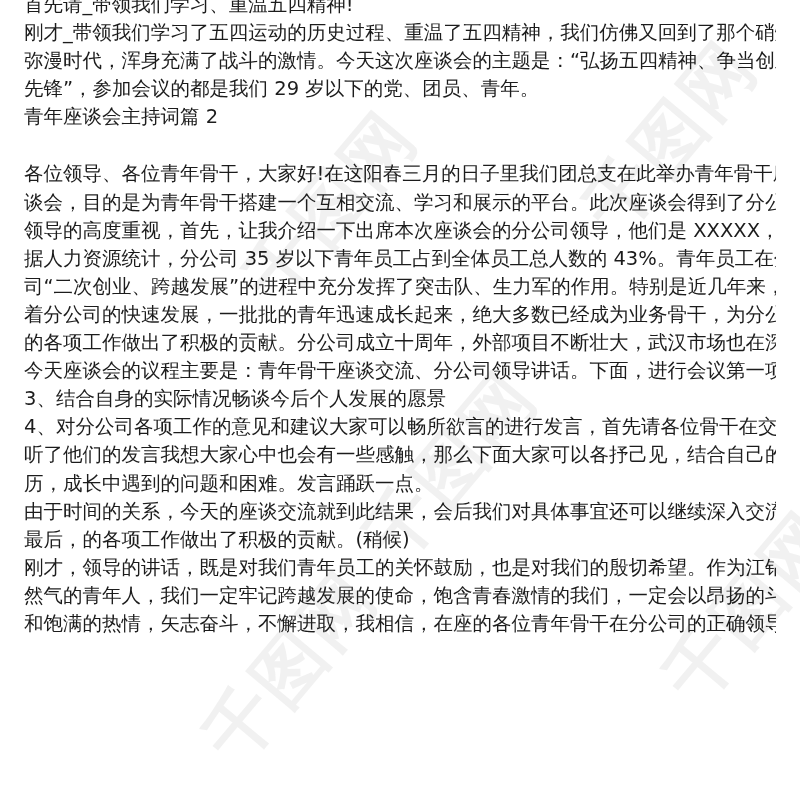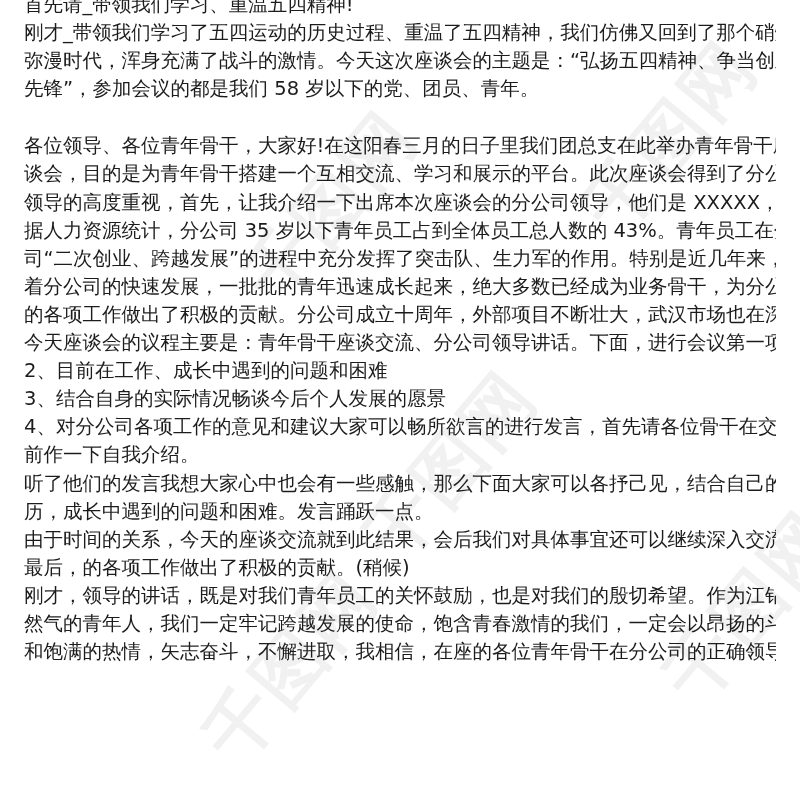--- a/index.html
+++ b/index.html
@@ -53,34 +53,33 @@
 <div class="watermark" style="left:220px; top:160px;">千图网</div>
 <div class="watermark" style="left:560px; top:90px;">千图网</div>
 <div class="watermark" style="left:340px; top:420px;">千图网</div>
 <div class="watermark" style="left:640px; top:560px;">千图网</div>
 <div class="watermark" style="left:180px; top:620px;">千图网</div>
 
 <div class="page" id="doc">
     <div class="line last">首先请_带领我们学习、重温五四精神!</div>
     <div class="line">刚才_带领我们学习了五四运动的历史过程、重温了五四精神，我们仿佛又回到了那个硝烟</div>
     <div class="line">弥漫时代，浑身充满了战斗的激情。今天这次座谈会的主题是：“弘扬五四精神、争当创业</div>
-    <div class="line last">先锋”，参加会议的都是我们 58 岁以下的党、团员、青年。</div>
+    <div class="line last">先锋”，参加会议的都是我们 29 岁以下的党、团员、青年。</div>
+    <div class="line last">青年座谈会主持词篇 2</div>
     <div class="line blank last"></div>
     <div class="line">各位领导、各位青年骨干，大家好!在这阳春三月的日子里我们团总支在此举办青年骨干座</div>
     <div class="line">谈会，目的是为青年骨干搭建一个互相交流、学习和展示的平台。此次座谈会得到了分公司</div>
     <div class="line">领导的高度重视，首先，让我介绍一下出席本次座谈会的分公司领导，他们是 XXXXX，让我</div>
     <div class="line">据人力资源统计，分公司 35 岁以下青年员工占到全体员工总人数的 43%。青年员工在分公</div>
     <div class="line">司“二次创业、跨越发展”的进程中充分发挥了突击队、生力军的作用。特别是近几年来，随</div>
     <div class="line">着分公司的快速发展，一批批的青年迅速成长起来，绝大多数已经成为业务骨干，为分公司</div>
     <div class="line">的各项工作做出了积极的贡献。分公司成立十周年，外部项目不断壮大，武汉市场也在深入</div>
     <div class="line">今天座谈会的议程主要是：青年骨干座谈交流、分公司领导讲话。下面，进行会议第一项议</div>
-    <div class="line last">2、目前在工作、成长中遇到的问题和困难</div>
     <div class="line last">3、结合自身的实际情况畅谈今后个人发展的愿景</div>
     <div class="line">4、对分公司各项工作的意见和建议大家可以畅所欲言的进行发言，首先请各位骨干在交流</div>
-    <div class="line last">前作一下自我介绍。</div>
     <div class="line">听了他们的发言我想大家心中也会有一些感触，那么下面大家可以各抒己见，结合自己的经</div>
     <div class="line last">历，成长中遇到的问题和困难。发言踊跃一点。</div>
     <div class="line">由于时间的关系，今天的座谈交流就到此结果，会后我们对具体事宜还可以继续深入交流。</div>
     <div class="line last">最后，的各项工作做出了积极的贡献。(稍候)</div>
     <div class="line">刚才，领导的讲话，既是对我们青年员工的关怀鼓励，也是对我们的殷切希望。作为江钻天</div>
     <div class="line">然气的青年人，我们一定牢记跨越发展的使命，饱含青春激情的我们，一定会以昂扬的斗志</div>
     <div class="line">和饱满的热情，矢志奋斗，不懈进取，我相信，在座的各位青年骨干在分公司的正确领导下。</div>
   </div>
 
 </body></html>

